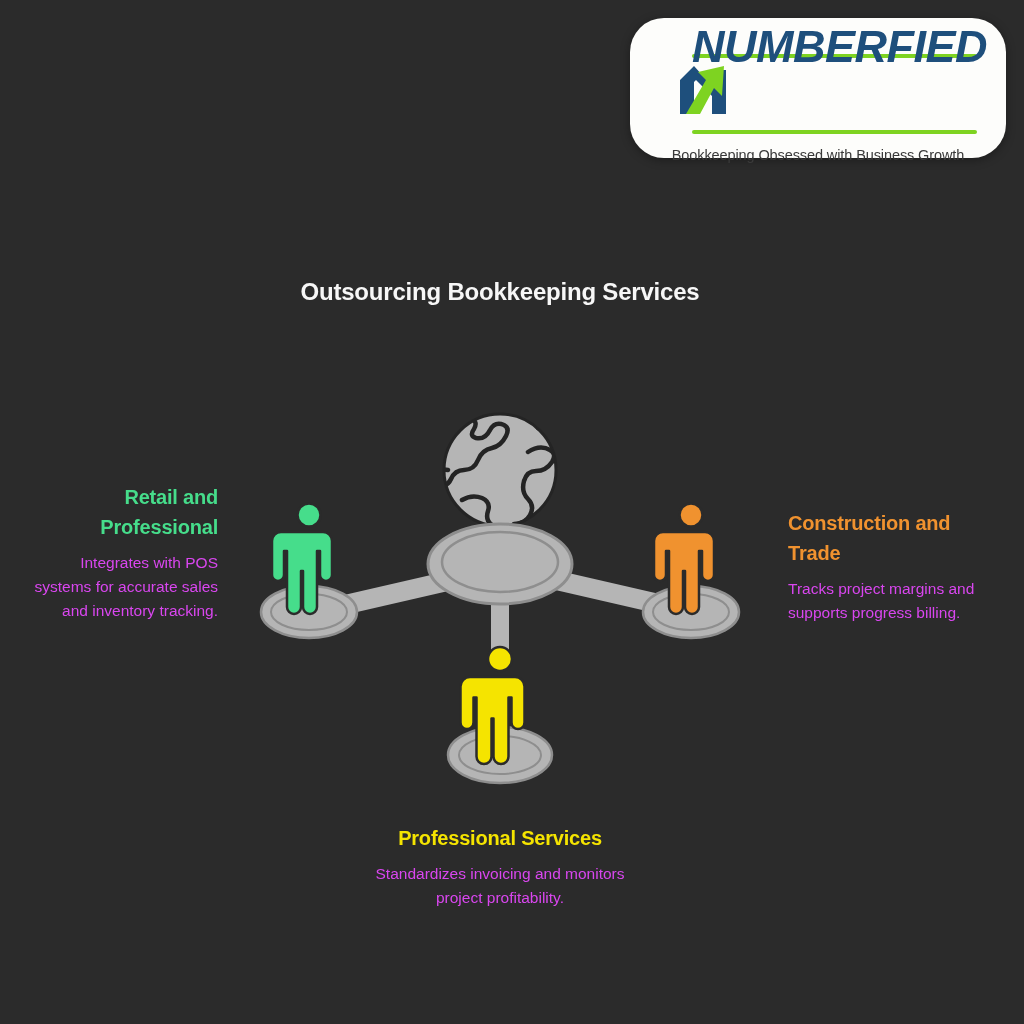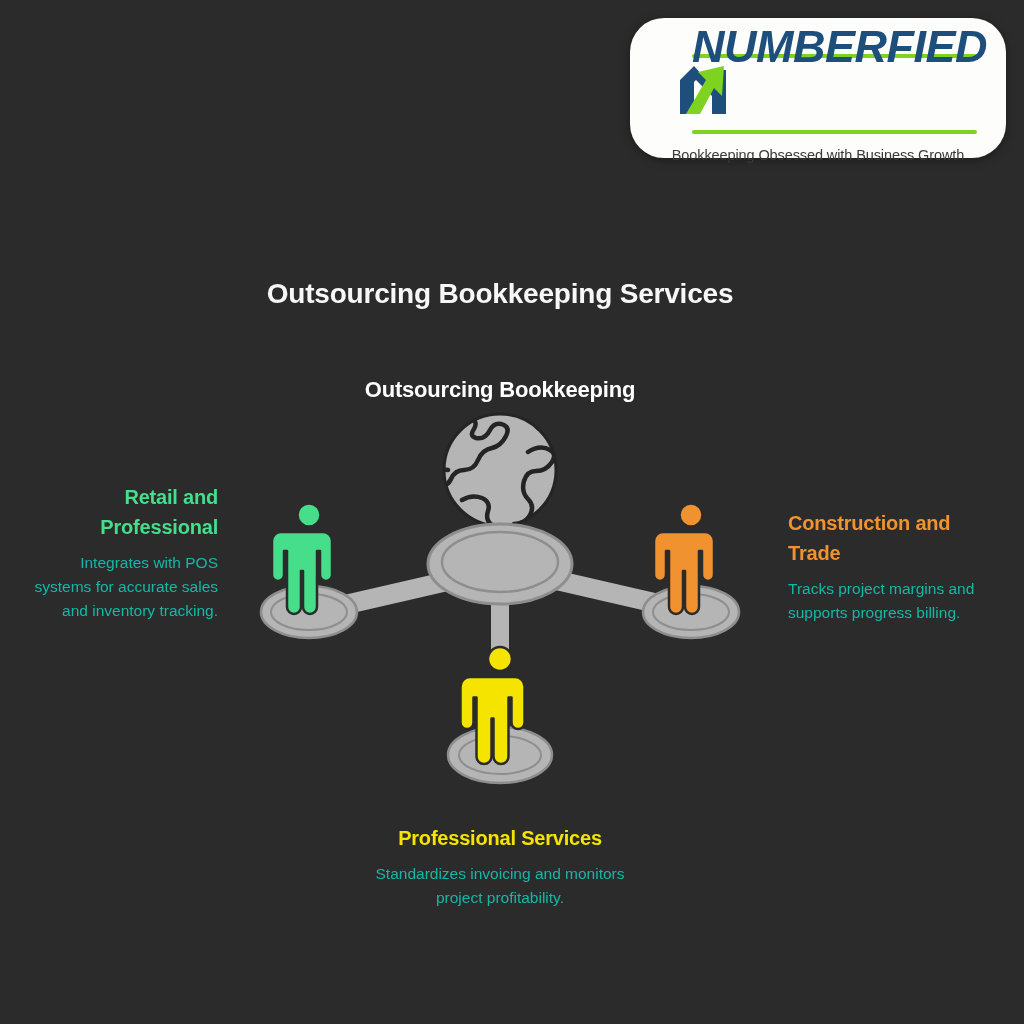--- a/index.html
+++ b/index.html
@@ -67,21 +67,21 @@
     margin-top: 11px;
   }
 
   
   .main-title {
     position: absolute;
     left: 0;
     top: 278px;
     width: 1000px;
     text-align: center;
-    font-size: 28px;
+    font-size: 24px;
     font-weight: 700;
     color: #f7f7f7;
     letter-spacing: -0.2px;
   }
   .center-label {
     position: absolute;
     left: 0;
     top: 377px;
     width: 1000px;
     text-align: center;
@@ -94,21 +94,21 @@
   
   .node-text { position: absolute; }
   .node-heading {
     font-size: 20px;
     font-weight: 700;
     line-height: 1.5;
     letter-spacing: -0.2px;
   }
   .node-desc {
     font-size: 15.5px;
-    color: #14b8a6;
+    color: #d946ef;
     line-height: 1.55;
     margin-top: 9px;
   }
 
   .text-left  { left: 28px;  top: 482px;  width: 190px; text-align: right; }
   .text-right { left: 788px; top: 508px;  width: 205px; text-align: left; }
   .text-bottom{ left: 372px; top: 823px;  width: 256px; text-align: center; }
 
   
   .diagram {
@@ -200,21 +200,20 @@
       <path d="M 36 56 L 50 56 L 64 30 L 72 38 L 74 8 L 48 14 L 56 22 Z" fill="#7ed321"></path>
     </svg>
     <div class="logo-word-text" style="color: rgb(30, 79, 124);">NUMBERFIED</div>
 
     <div class="logo-rule bottom" style="background: rgb(126, 211, 33);"></div>
     <div class="logo-tagline">Bookkeeping Obsessed with Business Growth</div>
   </div>
 
   <div class="main-title">Outsourcing Bookkeeping Services</div>
 
-  <div class="center-label">Outsourcing Bookkeeping</div>
 
   <div class="node-text text-left">
     <div class="node-heading" style="color: rgb(70, 221, 139);">Retail and Professional</div>
     <div class="node-desc">Integrates with POS systems for accurate sales and inventory tracking.</div>
   </div>
 
   <div class="node-text text-bottom">
     <div class="node-heading" style="color: rgb(245, 228, 0);">Professional Services</div>
     <div class="node-desc">Standardizes invoicing and monitors project profitability.</div>
   </div>

